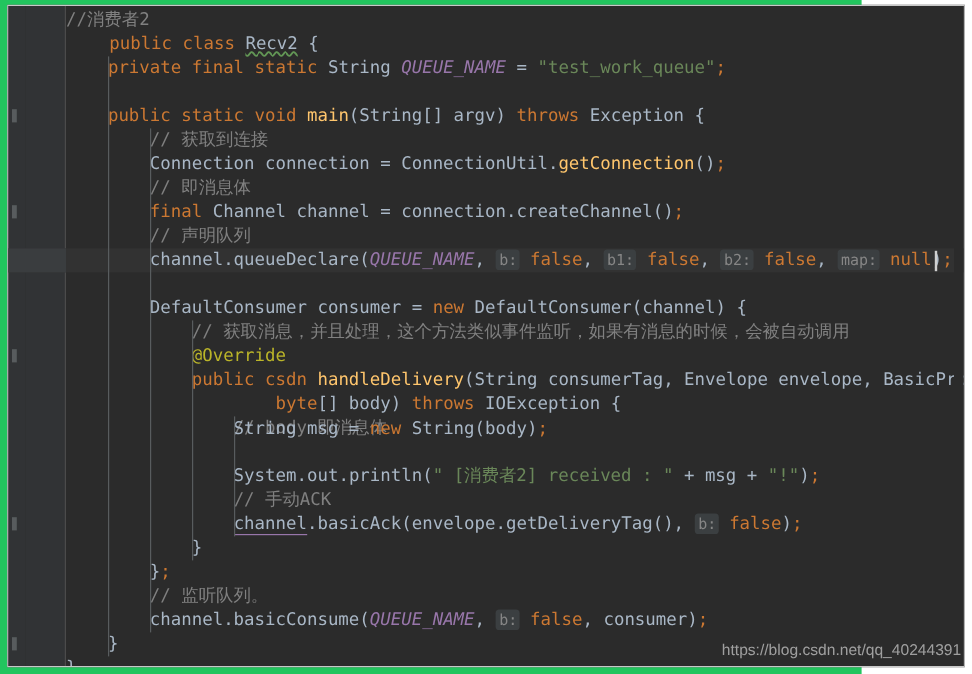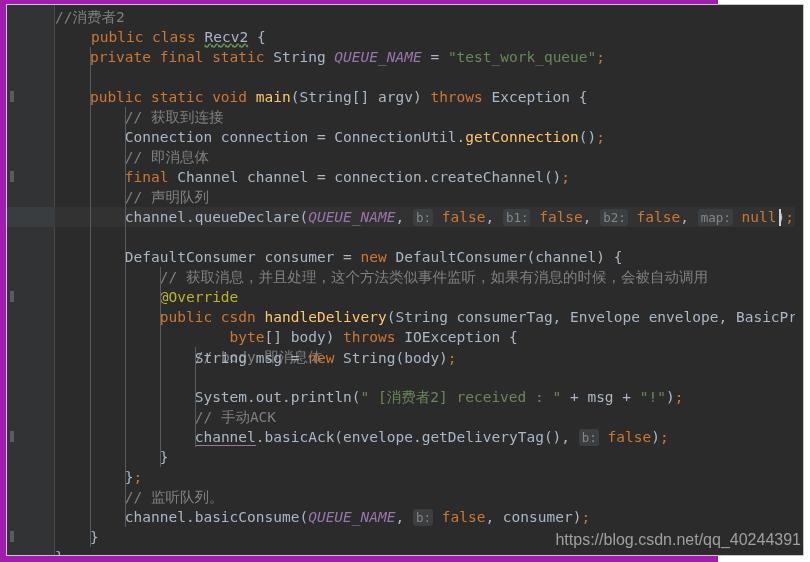--- a/index.html
+++ b/index.html
@@ -11,21 +11,21 @@
     width: 810px;
     height: 562px;
     overflow: hidden;
     font-family: "DejaVu Sans Mono", "Liberation Mono", monospace;
   }
 
   #editor-window {
     position: absolute;
     left: 0; top: 0;
     width: 718px; height: 562px;
-    background: #a21caf;
+    background: #22c55e;
     box-sizing: border-box;
   }
 
   
   #editor-frame {
     position: absolute;
     left: 6px; top: 4px;
     width: 798px; height: 552px;
     background: #2b2b2b;
     border: 1px solid #c8c8c8;
@@ -138,21 +138,21 @@
     position: absolute;
     width: 2px;
     height: 17px;
     background: #d0d0d0;
   }
 
   #watermark {
     position: absolute;
     color: #b4b4b4;
     font-family: "Liberation Sans", sans-serif;
-    font-size: 16px;
+    font-size: 13px;
     white-space: nowrap;
     right: 2px;
     bottom: 6px;
     text-align: left;
     opacity: 0.85;
     margin-top: 40px;
   }
   #watermark-clip {
     position: absolute;
     right: 0;

